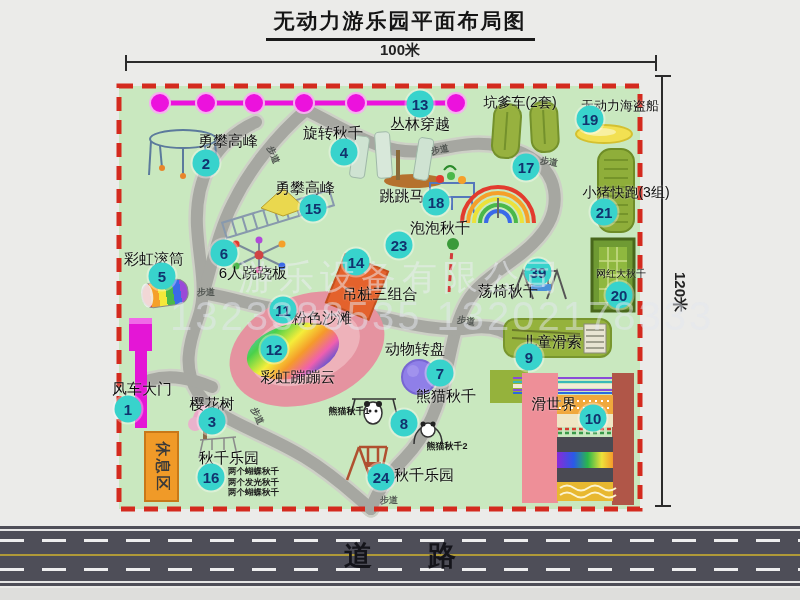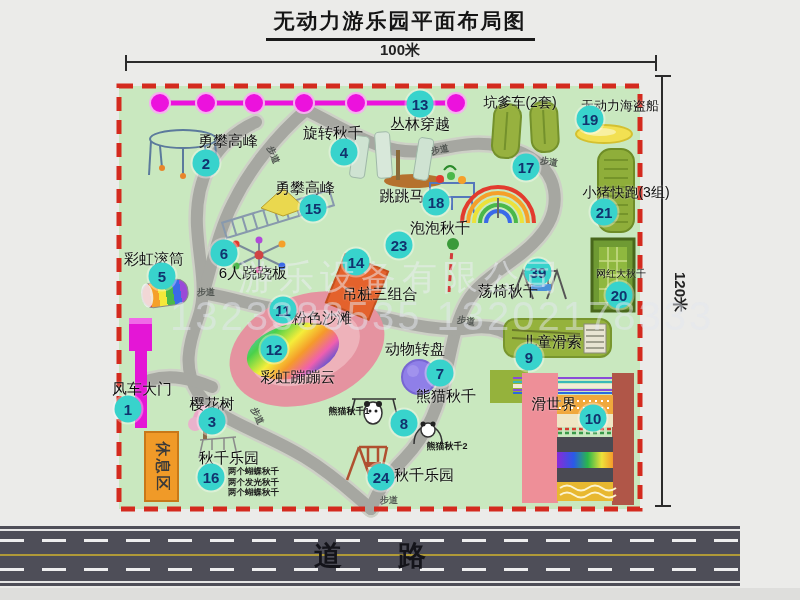--- a/index.html
+++ b/index.html
@@ -25,21 +25,21 @@
   .sub-label{position:absolute;transform:translate(-50%,-50%);font-size:9px;font-weight:bold;color:#161616;white-space:nowrap;}
   .notes{position:absolute;left:228px;top:466px;font-size:8.5px;line-height:10.5px;font-weight:bold;color:#1c1c1c;white-space:nowrap;}
   
   .rest-area{position:absolute;left:144px;top:431px;width:35px;height:71px;background:#f09a28;border:2px solid #c87818;box-sizing:border-box;}
   .rest-area span{position:absolute;left:50%;top:50%;transform:translate(-50%,-50%) rotate(90deg);font-size:15px;font-weight:bold;color:#3a3a3a;white-space:nowrap;letter-spacing:2px;}
   
   .wm{position:absolute;white-space:nowrap;font-weight:normal;pointer-events:none;}
   .wm-company{left:238px;top:254px;font-size:35px;letter-spacing:6px;color:rgba(235,237,244,.52);}
   .wm-phone{left:170px;top:294px;font-size:40px;letter-spacing:3px;color:rgba(228,231,240,.50);}
   
-  .road{position:absolute;left:0;top:526px;width:740px;height:60px;background:#4e4e58;}
+  .road{position:absolute;left:0;top:526px;width:800px;height:60px;background:#4e4e58;}
   .road .line-solid{position:absolute;left:0;width:100%;height:2px;background:#e6e6e6;}
   .road .line-dash{position:absolute;left:0;width:100%;height:3px;background:repeating-linear-gradient(90deg,#eee 0 24px,transparent 24px 42px);}
   .road .line-yellow{position:absolute;left:0;width:100%;height:2px;background:#b09a38;}
   .road-label{position:absolute;left:0;top:0;width:100%;height:100%;display:flex;align-items:center;justify-content:center;font-size:28px;font-weight:bold;color:#14141a;letter-spacing:56px;padding-left:56px;box-sizing:border-box;}
   .below-road{position:absolute;left:0;top:588px;width:800px;height:12px;background:#dededc;}
 </style>
 </head>
 <body>
 
 <div id="stage">

